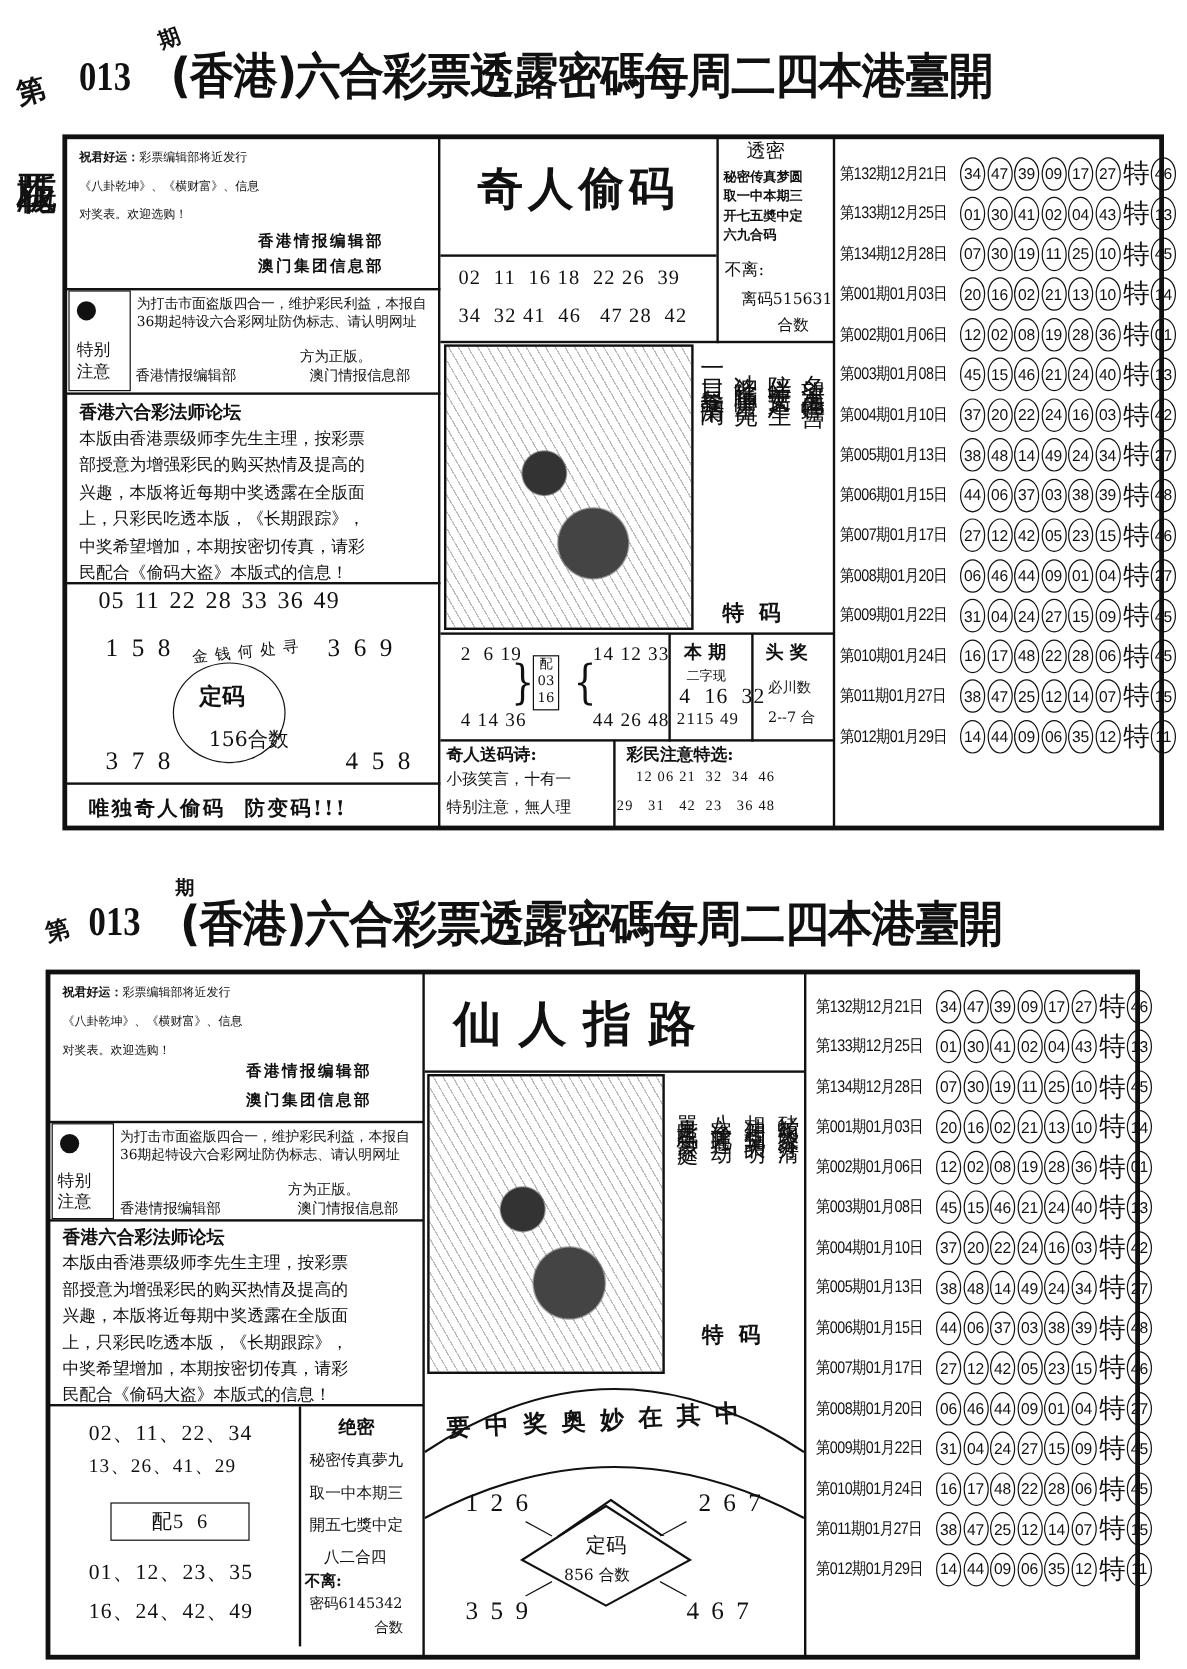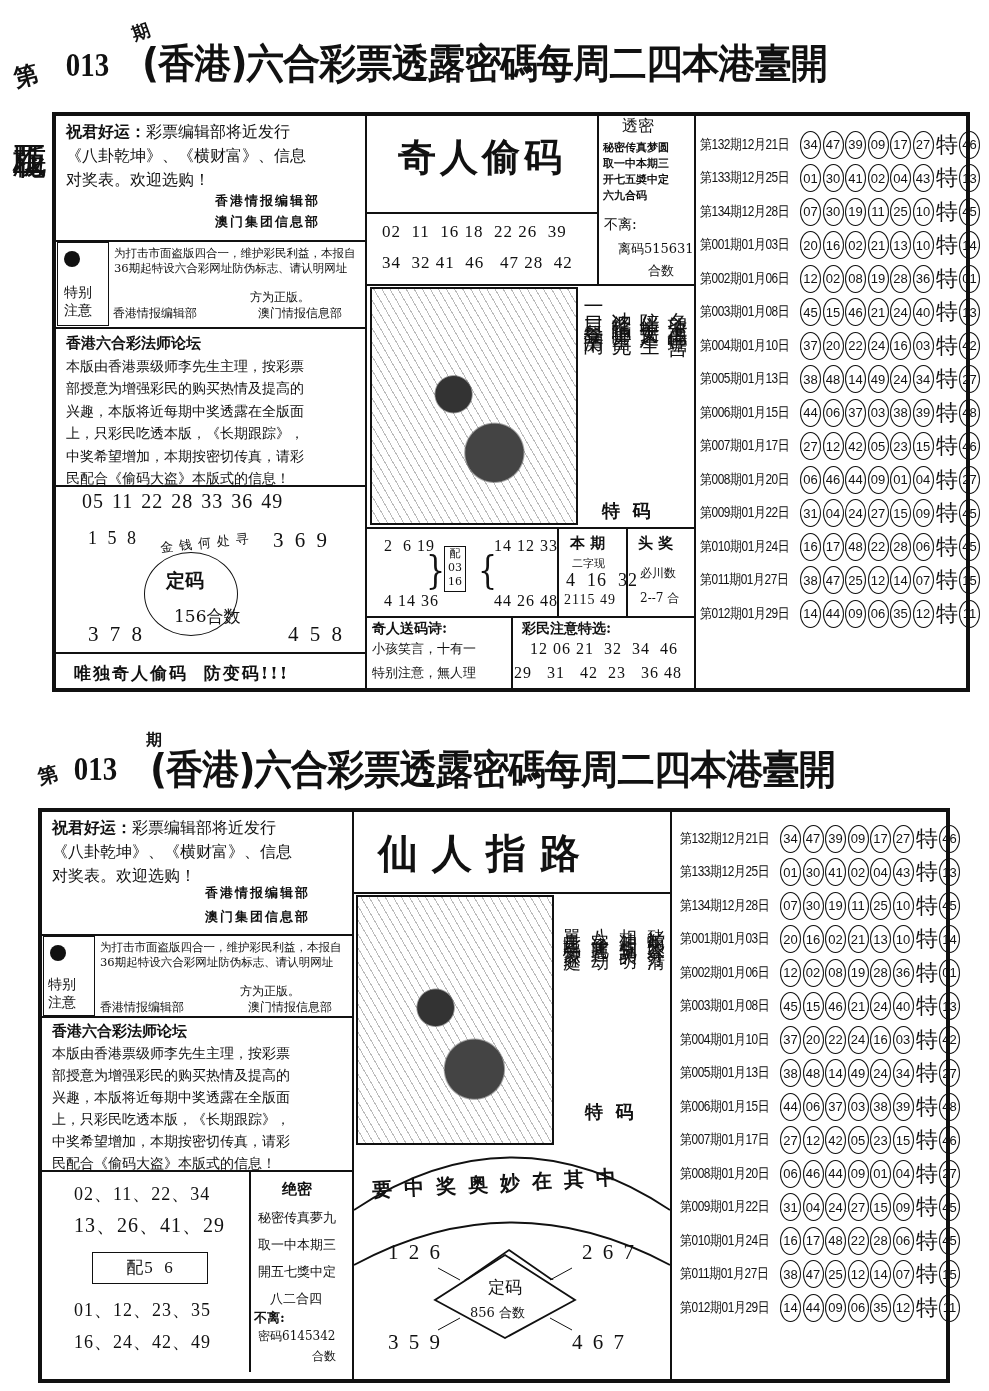--- a/index.html
+++ b/index.html
@@ -7,21 +7,21 @@
 .abs{position:absolute}
 .hdr{position:absolute;left:0;width:989px;height:80px}
 .hdr .di{position:absolute;font-size:24px;font-weight:bold;transform:rotate(-15deg)}
 .hdr .num{position:absolute;font-size:34px;font-family:"Liberation Serif",serif;font-weight:bold;transform:scaleX(.85)}
 .hdr .qi{position:absolute;font-size:18px;font-weight:bold}
 .hdr .title{position:absolute;font-size:40px;font-weight:bold;letter-spacing:-1px;white-space:nowrap;font-family:"DejaVu Sans",sans-serif;transform:scaleX(.93);transform-origin:left}
 .panel{position:absolute;border:4px solid #111}
 .box{position:absolute;border:1.5px solid #111}
 .t{position:absolute;white-space:nowrap}
 .side{position:absolute;left:4px;top:118px;font-size:34px;line-height:36px;width:44px;text-align:center;font-family:"DejaVu Sans",sans-serif}
-.para{font-size:16px;line-height:24px;font-family:"DejaVu Sans",sans-serif}
+.para{font-size:10px;line-height:24px;font-family:"DejaVu Sans",sans-serif}
 .small{font-size:12px;line-height:15px}
 .hist{position:absolute;font-family:"Liberation Sans",sans-serif}
 .hrow{display:flex;align-items:center;height:33.5px}
 .hrow .lab{font-size:14px;width:100px;transform:scaleX(.85);transform-origin:left;white-space:nowrap;letter-spacing:-.5px}
 .ball{width:21px;height:28px;border:1.4px solid #111;border-radius:50%;font-size:13px;display:flex;align-items:center;justify-content:center;margin-right:1.5px;font-family:"Liberation Sans",sans-serif}
 .te{font-size:22px;font-family:"DejaVu Sans",sans-serif;margin:0 1px}
 .vcol{position:absolute;writing-mode:vertical-rl;font-size:20px;line-height:28px;letter-spacing:4px;font-family:"DejaVu Sans",sans-serif}
 .illus{position:absolute;border:2px solid #111;background:
 radial-gradient(circle at 40% 45%,#333 0 10%,transparent 11%),
 radial-gradient(circle at 60% 70%,#444 0 14%,transparent 15%),
@@ -66,21 +66,21 @@
   <div>本版由香港票级师李先生主理，按彩票</div>
   <div>部授意为增强彩民的购买热情及提高的</div>
   <div>兴趣，本版将近每期中奖透露在全版面</div>
   <div>上，只彩民吃透本版，《长期跟踪》，</div>
   <div>中奖希望增加，本期按密切传真，请彩</div>
   <div>民配合《偷码大盗》本版式的信息！</div>
 </div>
 <div class="abs" style="left:55px;top:485px;width:312px;height:2px;background:#111"></div>
 
 <div class="t num-line" style="left:82px;top:490px;font-size:20px;word-spacing:2px">05  11  22  28  33  36 49</div>
-<div class="t num-line" style="left:88px;top:528px;font-size:18px;word-spacing:4px">1 5 8</div>
+<div class="t num-line" style="left:88px;top:528px;font-size:21px;word-spacing:4px">1 5 8</div>
 <div class="t num-line" style="left:273px;top:528px;font-size:21px;word-spacing:4px">3 6 9</div>
 <div class="t" style="left:160px;top:534px;font-size:13px;letter-spacing:6px;transform:rotate(-6deg)">金钱何处寻</div>
 <div class="abs" style="left:144px;top:552px;width:94px;height:84px;border:1.8px solid #111;border-radius:50%"></div>
 <div class="t" style="left:166px;top:568px;font-size:19px;font-weight:bold;font-family:'DejaVu Sans',sans-serif">定码</div>
 <div class="t" style="left:174px;top:605px;font-size:17px">156合数</div>
 <div class="t num-line" style="left:88px;top:622px;font-size:21px;word-spacing:4px">3 7 8</div>
 <div class="t num-line" style="left:288px;top:622px;font-size:21px;word-spacing:4px">4 5 8</div>
 <div class="abs" style="left:55px;top:652px;width:312px;height:2px;background:#111"></div>
 <div class="t" style="left:74px;top:662px;font-size:17px;font-weight:bold;letter-spacing:2px;white-space:pre">唯独奇人偷码  防变码!!!</div>
 
@@ -132,22 +132,22 @@
 <div class="t" style="left:638px;top:534px;font-size:15px;font-weight:bold">头 奖</div>
 <div class="t" style="left:640px;top:565px;font-size:12px">必川数</div>
 <div class="t" style="left:640px;top:590px;font-size:12px">2--7 合</div>
 <div class="abs" style="left:367px;top:616px;width:328px;height:2px;background:#111"></div>
 
 <div class="t" style="left:372px;top:620px;font-size:14px;font-weight:bold">奇人送码诗:</div>
 <div class="t" style="left:372px;top:640px;font-size:13px">小孩笑言，十有一</div>
 <div class="t" style="left:372px;top:664px;font-size:13px">特别注意，無人理</div>
 <div class="abs" style="left:511px;top:617px;width:2px;height:72px;background:#111"></div>
 <div class="t" style="left:522px;top:620px;font-size:14px;font-weight:bold">彩民注意特选:</div>
-<div class="t num-line" style="left:530px;top:640px;font-size:16px;white-space:pre">12 06 21  32  34  46</div>
-<div class="t num-line" style="left:514px;top:664px;font-size:16px;white-space:pre">29   31   42  23   36 48</div>
+<div class="t num-line" style="left:530px;top:640px;font-size:12px;white-space:pre">12 06 21  32  34  46</div>
+<div class="t num-line" style="left:514px;top:664px;font-size:12px;white-space:pre">29   31   42  23   36 48</div>
 
 <div class="abs" style="left:694px;top:114px;width:2px;height:576px;background:#111"></div>
 <div class="hist" id="histTop" style="left:700px;top:128px">
     <div class="hrow">
       <span class="lab">第132期12月21日</span>
       <span class="ball">34</span>
       <span class="ball">47</span>
       <span class="ball">39</span>
       <span class="ball">09</span>
       <span class="ball">17</span>
@@ -342,21 +342,21 @@
   <div>本版由香港票级师李先生主理，按彩票</div>
   <div>部授意为增强彩民的购买热情及提高的</div>
   <div>兴趣，本版将近每期中奖透露在全版面</div>
   <div>上，只彩民吃透本版，《长期跟踪》，</div>
   <div>中奖希望增加，本期按密切传真，请彩</div>
   <div>民配合《偷码大盗》本版式的信息！</div>
 </div>
 <div class="abs" style="left:41px;top:1170px;width:312px;height:2px;background:#111"></div>
 
 <div class="t num-line" style="left:74px;top:1182px;font-size:18px">02、11、22、34</div>
-<div class="t num-line" style="left:74px;top:1212px;font-size:20px">13、26、41、29</div>
+<div class="t num-line" style="left:74px;top:1212px;font-size:16px">13、26、41、29</div>
 <div class="box" style="left:92px;top:1252px;width:116px;height:32px;text-align:center;line-height:30px">
   <span class="num-line" style="white-space:pre;font-size:17px">配5  6</span>
 </div>
 <div class="t num-line" style="left:74px;top:1298px;font-size:18px">01、12、23、35</div>
 <div class="t num-line" style="left:74px;top:1330px;font-size:18px">16、24、42、49</div>
 <div class="abs" style="left:249px;top:1172px;width:2px;height:200px;background:#111"></div>
 <div class="t" style="left:282px;top:1180px;font-size:15px;font-weight:bold">绝密</div>
 <div class="t" style="left:258px;top:1204px;font-size:13px;line-height:27px">
   <div>秘密传真夢九</div>
   <div>取一中本期三</div>

